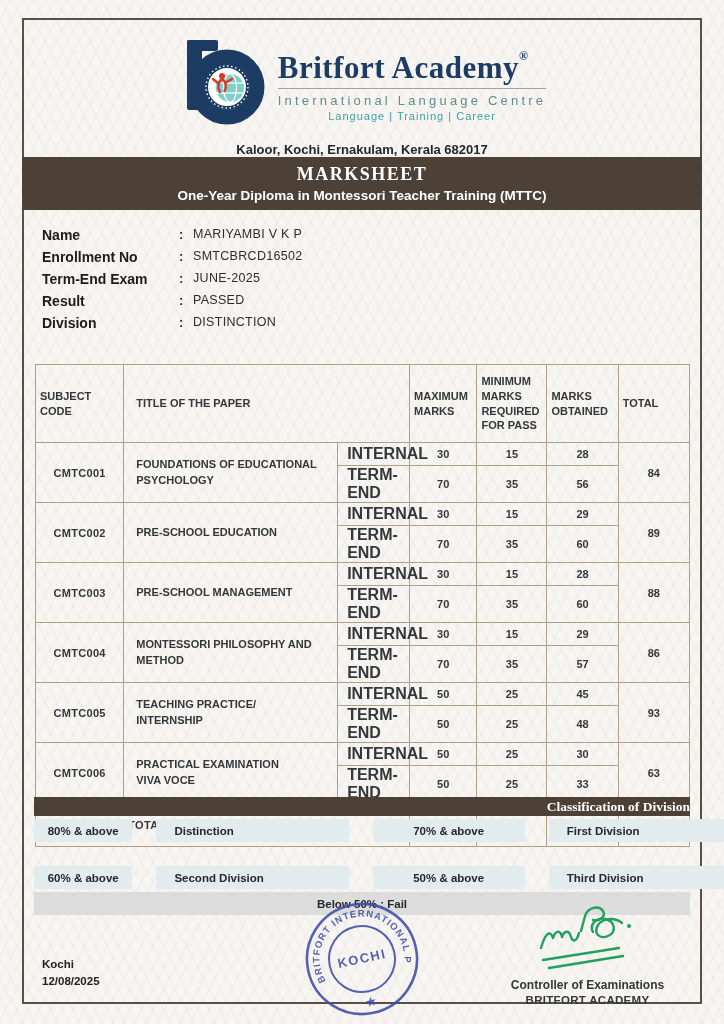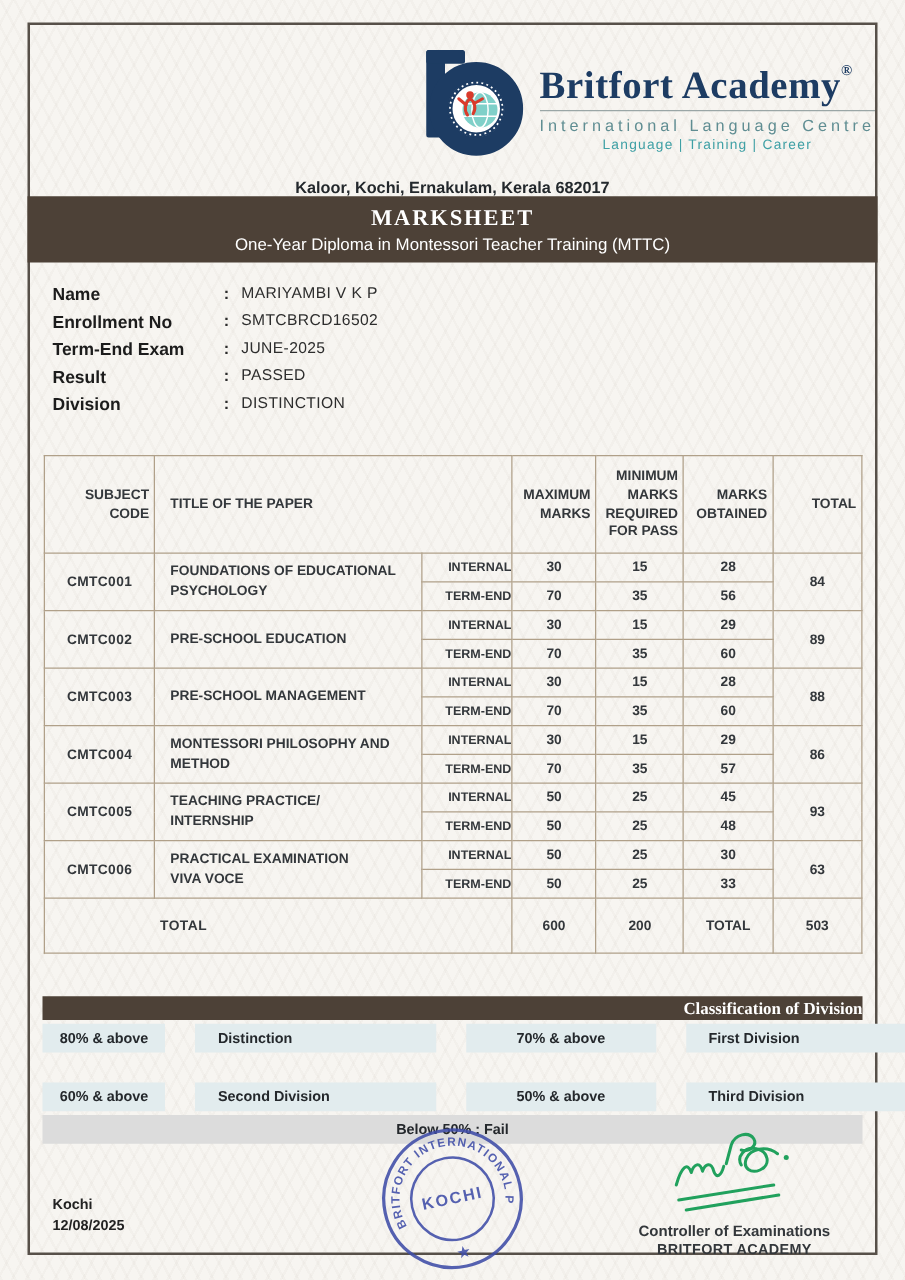--- a/index.html
+++ b/index.html
@@ -14,48 +14,48 @@
     background-color:#f7f5f1;
     background-image:
       repeating-linear-gradient(62deg, rgba(185,175,163,0.07) 0 2px, transparent 2px 10px),
       repeating-linear-gradient(-62deg, rgba(185,175,163,0.07) 0 2px, transparent 2px 10px);
   }
   .frame {
     position:absolute; left:22px; top:18px; right:22px; bottom:20px;
     border:2px solid #575049;
   }
   
-  .header-wrap { position:absolute; top:14px; left:0; right:0; display:flex; justify-content:flex-end; align-items:flex-start; gap:12px; }
+  .header-wrap { position:absolute; top:14px; left:0; right:0; display:flex; justify-content:center; align-items:flex-start; gap:12px; }
   .brand-text { padding-top:16px; }
   .brand-name { font-family:"Liberation Serif", serif; font-weight:bold; color:#1d3c63; font-size:31px; letter-spacing:0.5px; line-height:1; white-space:nowrap; }
   .brand-name sup { font-size:12px; vertical-align:18px; }
   .brand-rule { height:1px; background:#9aa6a6; margin:5px 0 4px 0; }
   .tagline1 { color:#5f8d92; font-size:13px; letter-spacing:3.2px; text-align:center; white-space:nowrap; }
   .tagline2 { color:#3fa0a5; font-size:11px; letter-spacing:1px; text-align:center; margin-top:2px; white-space:nowrap; }
   .address { position:absolute; top:122px; left:0; right:0; text-align:center; font-weight:bold; font-size:13px; color:#23282c; }
   
   .banner { position:absolute; top:137px; left:-2px; right:-2px; height:53px; background:#4d4137; color:#fff; text-align:center; padding-top:7px; }
   .banner-title { font-family:"Liberation Serif", serif; font-weight:bold; font-size:18px; letter-spacing:1.5px; line-height:1.2;text-align:center; }
-  .banner-sub { font-weight:normal; font-size:13.5px; margin-top:2px; }
+  .banner-sub { font-weight:bold; font-size:13.5px; margin-top:2px; }
   
   .details { position:absolute; top:207px; left:18px; }
   .detail-row { display:flex; align-items:flex-start; height:22px; }
   .detail-label { width:137px; font-weight:bold; font-size:14px; color:#1c1c1c; }
   .detail-colon { width:14px; font-weight:bold; font-size:13px; }
   .detail-value { font-weight:normal; font-size:12.5px; color:#2d2d2d; letter-spacing:0.3px; }
   
   .marks-table { position:absolute; top:344px; left:11px; right:10px; border-collapse:collapse; table-layout:fixed; width:calc(100% - 21px); }
   .marks-table col.c1{width:13.5%} .marks-table col.c2{width:32.7%} .marks-table col.c3{width:11%}
   .marks-table col.c4{width:10.3%} .marks-table col.c5{width:10.7%} .marks-table col.c6{width:10.9%} .marks-table col.c7{width:10.9%}
   .marks-table th, .marks-table td { border:1px solid #b0a089; font-size:11px; color:#33373b; }
-  .marks-table th { height:78px; font-weight:bold; text-align:right; padding:2px 4px; line-height:1.35; }
+  .marks-table th { height:78px; font-weight:bold; text-align:left; padding:2px 4px; line-height:1.35; }
   .marks-table td { height:23px; font-weight:bold; }
   td.code { text-align:center; letter-spacing:0.3px; }
   td.title { text-align:left; padding-left:12px; white-space:pre-line; line-height:1.4; }
-  td.part { text-align:right; padding-left:9px; font-size:10px; }
+  td.part { text-align:left; padding-left:9px; font-size:16px; }
   td.num { text-align:center; }
   tr.foot td { height:44px; }
   td.foot-label { text-align:left; padding-left:92px; letter-spacing:0.4px; }
   
   .classification { position:absolute; top:777px; left:10px; right:10px; }
   .class-title { height:19px; background:#4d4137; color:#fff; text-align:right; font-family:"Liberation Serif", serif; font-weight:bold; font-size:13.5px; line-height:19px; }
   .class-grid { display:grid; grid-template-columns:15% 29.3% 23.2% 32.5%; column-gap:4px; row-gap:3px; margin-top:3px;gap:24px; }
   .class-cell { background:#e2ecee; height:23px; font-weight:bold; font-size:11.5px; color:#24282c; display:flex; align-items:center; }
   .class-cell.center { justify-content:center; }
   .class-cell.left { padding-left:18px; }

